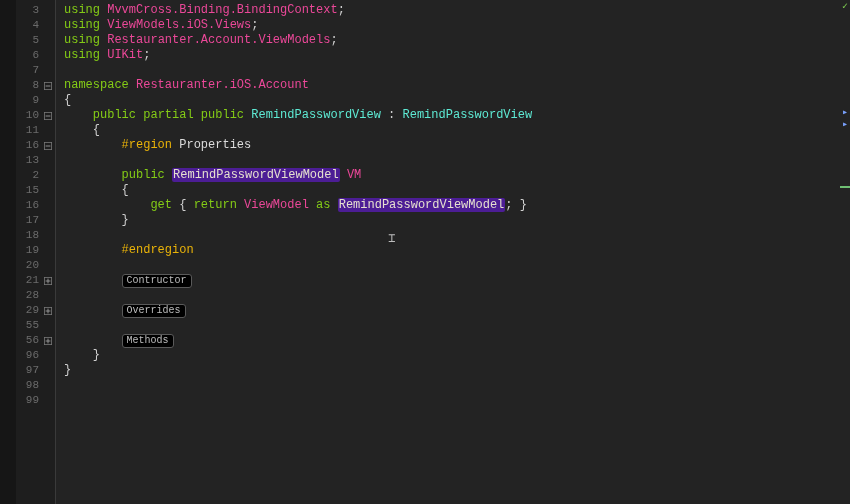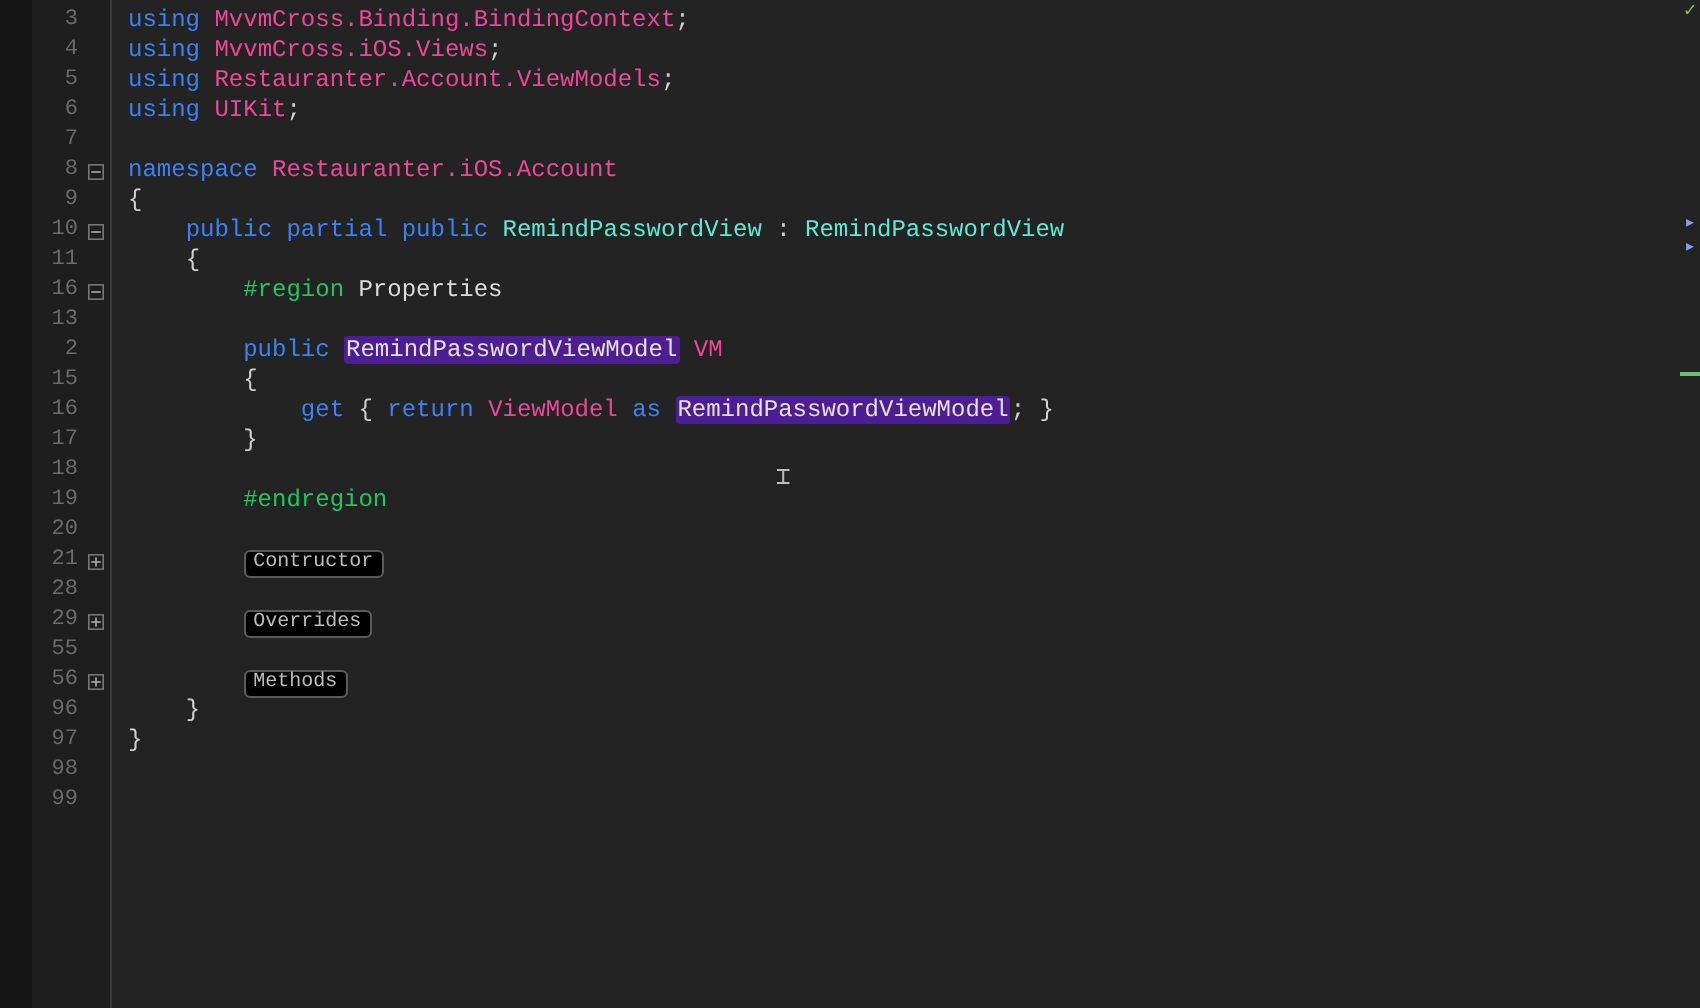--- a/index.html
+++ b/index.html
@@ -62,32 +62,32 @@
     background: #232323;
     padding-top: 3px;
     padding-left: 8px;
     position: relative;
   }
   .code-line {
     height: 15px;
     white-space: pre;
     font-family: Menlo, Consolas, "Courier New", monospace;
   }
-  .kw { color: #3b82f6; }       
+  .kw { color: #84cc16; }       
   .id { color: #ec4899; }       
   .type { color: #5eead4; }     
   .hl-type {                    
     color: #e6e1cf;
     background: #4c1d95;
     border-radius: 2px;
     padding: 0 1px;
     font-family: Liberation Mono, monospace;
   }
   .punct { color: #cfcfcf; }
-  .region { color: #22c55e; text-align: center; }   
+  .region { color: #eab308; text-align: center; }   
   .region-name { color: #dcdcdc; }
   .fold-tag {
     display: inline-block;
     border: 1px solid #5a5a5a;
     border-radius: 3px;
     color: #bdbdbd;
     background: #000000;
     font-size: 10px;
     line-height: 12px;
     padding: 0 4px;
@@ -265,21 +265,21 @@
         <span class="fold"></span>
       </div>
       <div class="gutter-row">
         <span class="ln">99</span>
         <span class="fold"></span>
       </div>
     </div>
   <div class="code" id="code">
 
   <div class="code-line"><span class="kw">using</span><span class="id"> </span><span class="id">MvvmCross.Binding.BindingContext</span><span class="punct">;</span></div>
-      <div class="code-line"><span class="kw">using</span><span class="id"> </span><span class="id">MvvmCross.iOS.Views</span><span class="punct">;</span></div>
+      <div class="code-line"><span class="kw">using</span><span class="id"> </span><span class="id">ViewModels.iOS.Views</span><span class="punct">;</span></div>
       <div class="code-line"><span class="kw">using</span><span class="id"> </span><span class="id">Restauranter.Account.ViewModels</span><span class="punct">;</span></div>
       <div class="code-line"><span class="kw">using</span><span class="id"> </span><span class="id">UIKit</span><span class="punct">;</span></div>
       <div class="code-line"></div>
       <div class="code-line"><span class="kw">namespace</span><span class="id"> </span><span class="id">Restauranter.iOS.Account</span></div>
       <div class="code-line"><span class="punct">{</span></div>
       <div class="code-line"><span class="id">    </span><span class="kw">public</span><span class="id"> </span><span class="kw">partial</span><span class="id"> </span><span class="kw">public</span><span class="id"> </span><span class="type">RemindPasswordView</span><span class="id"> </span><span class="punct">:</span><span class="id"> </span><span class="type">RemindPasswordView</span></div>
       <div class="code-line"><span class="id">    </span><span class="punct">{</span></div>
       <div class="code-line"><span class="id">        </span><span class="region">#region</span><span class="id"> </span><span class="region-name">Properties</span></div>
       <div class="code-line"></div>
       <div class="code-line"><span class="id">        </span><span class="kw">public</span><span class="id"> </span><span class="hl-type">RemindPasswordViewModel</span><span class="id"> </span><span class="id">VM</span></div>

